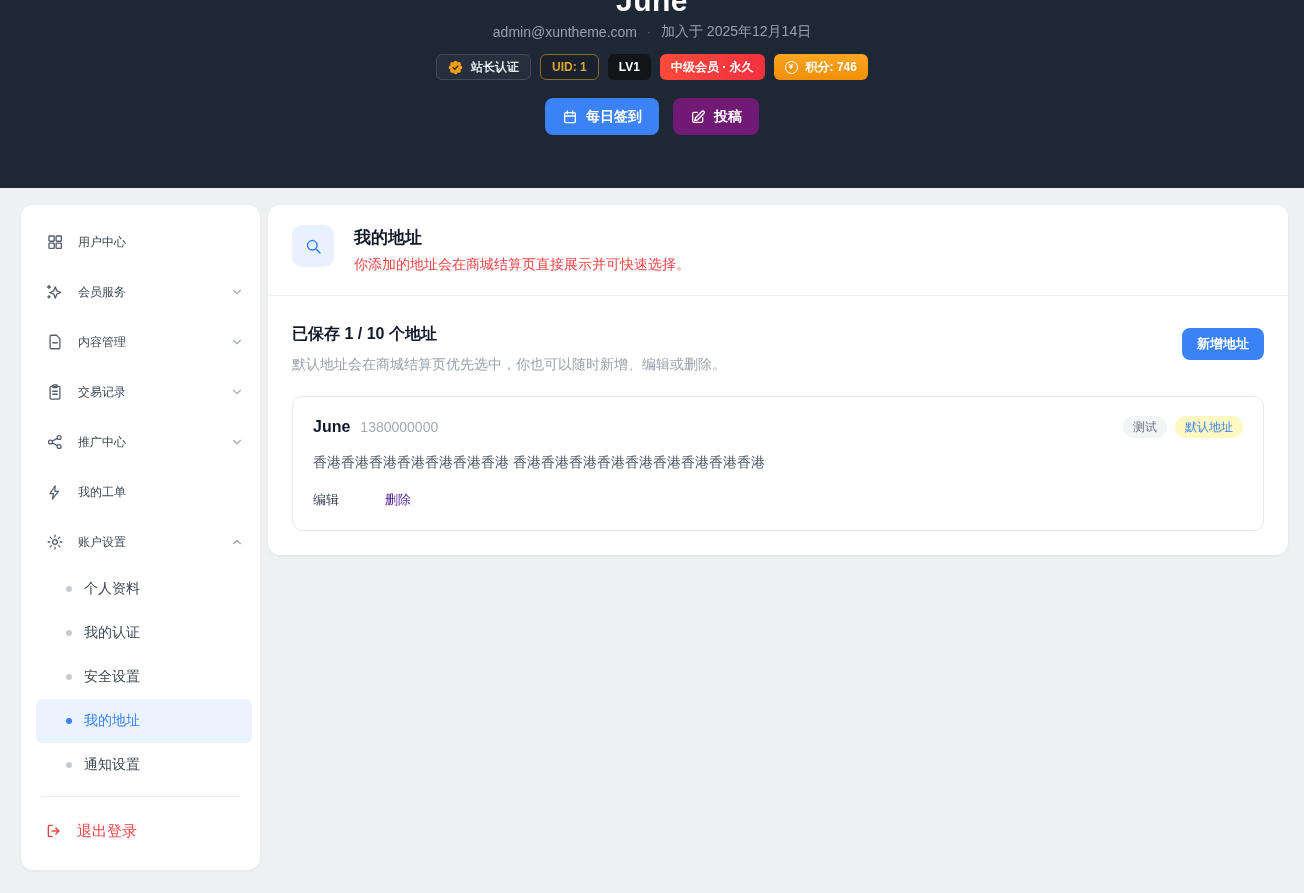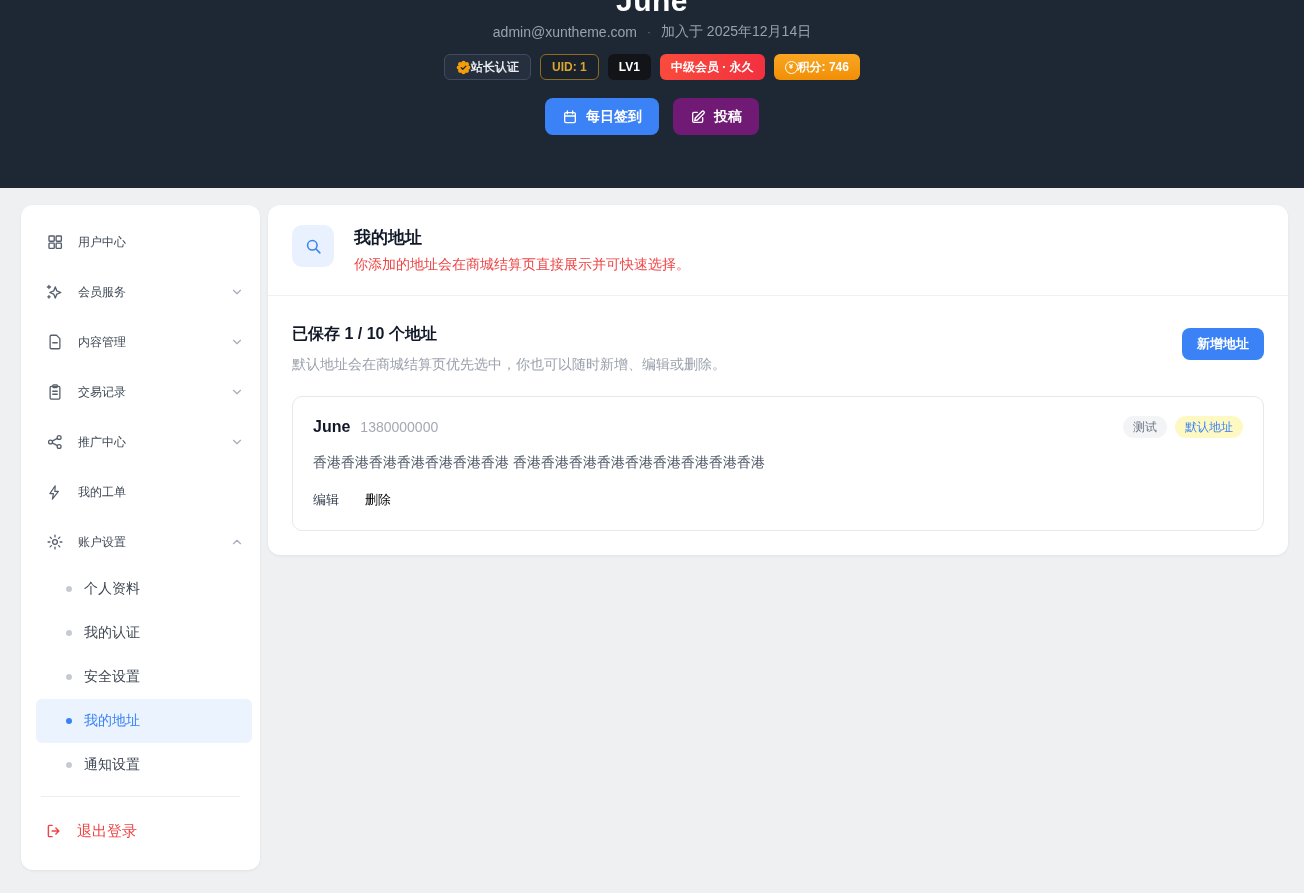--- a/index.html
+++ b/index.html
@@ -27,21 +27,21 @@
     margin-top:7px;
     display:flex; align-items:center; gap:10px;
     font-size:14px; color:#99a1ad;
   }
   .hero-meta .dot { color:#6b7280; font-size:12px; }
   .badge-row {
     margin-top:13px;
     display:flex; align-items:center; gap:9px;
   }
   .badge {
-    height:26px; display:flex; align-items:center; gap:0;
+    height:26px; display:flex; align-items:center; gap:8px;
     padding:0 11px; border-radius:6px; font-size:12px; font-weight:bold;
     white-space:nowrap;
   }
   .badge-cert { background:#262f3e; border:1px solid #414b5c; color:#e7eaee; }
   .badge-uid  { background:rgba(0,0,0,.15); border:1px solid #8d6c20; color:#d9a62e; }
   .badge-lv   { background:#121418; color:#ffffff;text-align:center; }
   .badge-member { background:linear-gradient(100deg,#fa4b3c,#f2303f); color:#ffffff; }
   .badge-points { background:linear-gradient(180deg,#f9a623,#f18f06); color:#ffffff; }
   .coin-circle {
     width:13px; height:13px; border:1.4px solid #ffffff; border-radius:50%;
@@ -122,21 +122,21 @@
   .addr-top { display:flex; align-items:center; }
   .addr-name { font-size:16px; font-weight:bold; color:#111827; }
   .addr-phone { margin-left:10px; font-size:14px; color:#a3a9b3; }
   .addr-badges { margin-left:auto; display:flex; gap:8px; align-items:center; }
   .pill { height:22px; display:flex; align-items:center; padding:0 10px; border-radius:11px; font-size:12px; }
   .pill-gray { background:#f3f4f6; color:#6b7280; }
   .pill-blue { background:#fef9c3; color:#3b82f6; }
   .addr-text { margin-top:16px; font-size:14px; color:#4b5563; }
   .addr-actions { margin-top:19px; display:flex; gap:26px; font-size:13px; }
   .link-edit { color:#374151; cursor:pointer; }
-  .link-del { color:#000000; cursor:pointer; }
+  .link-del { color:#4c1d95; cursor:pointer;margin-left:20px; }
 
   svg { display:block; }
 </style>
 </head>
 <body>
 
 <div class="hero">
   <div class="hero-title">June</div>
   <div class="hero-meta">
     <span>admin@xuntheme.com</span>

